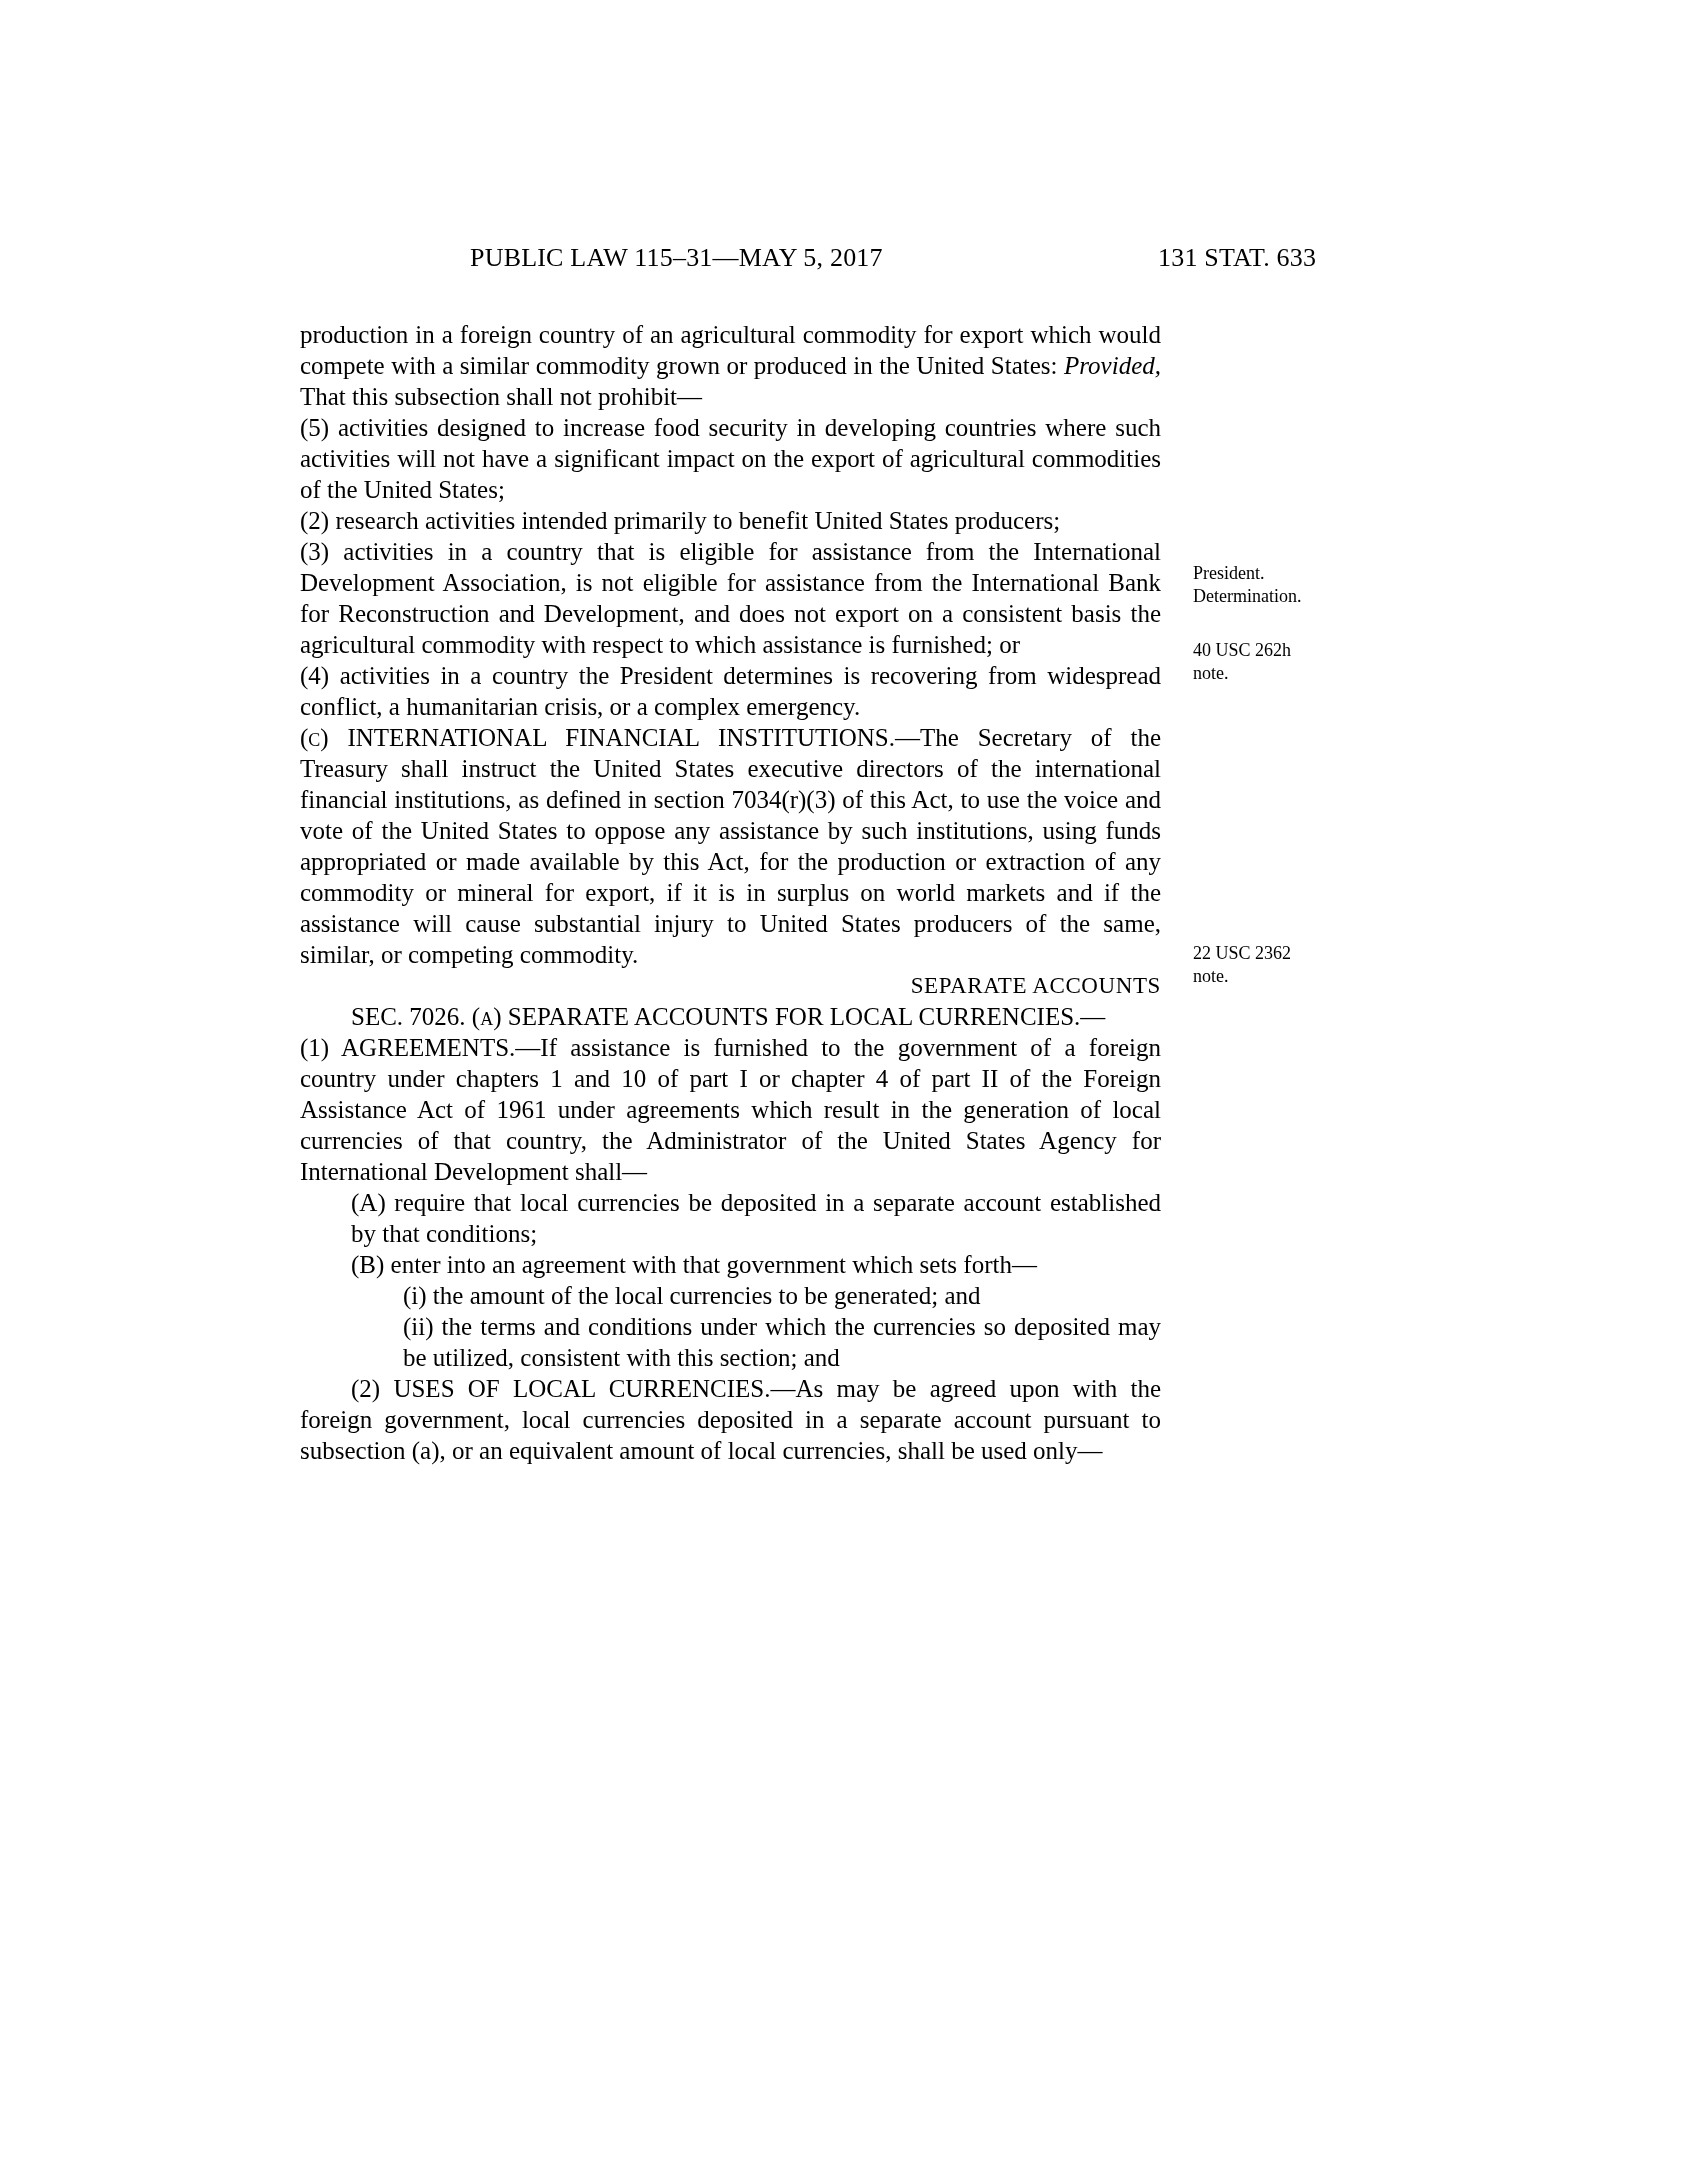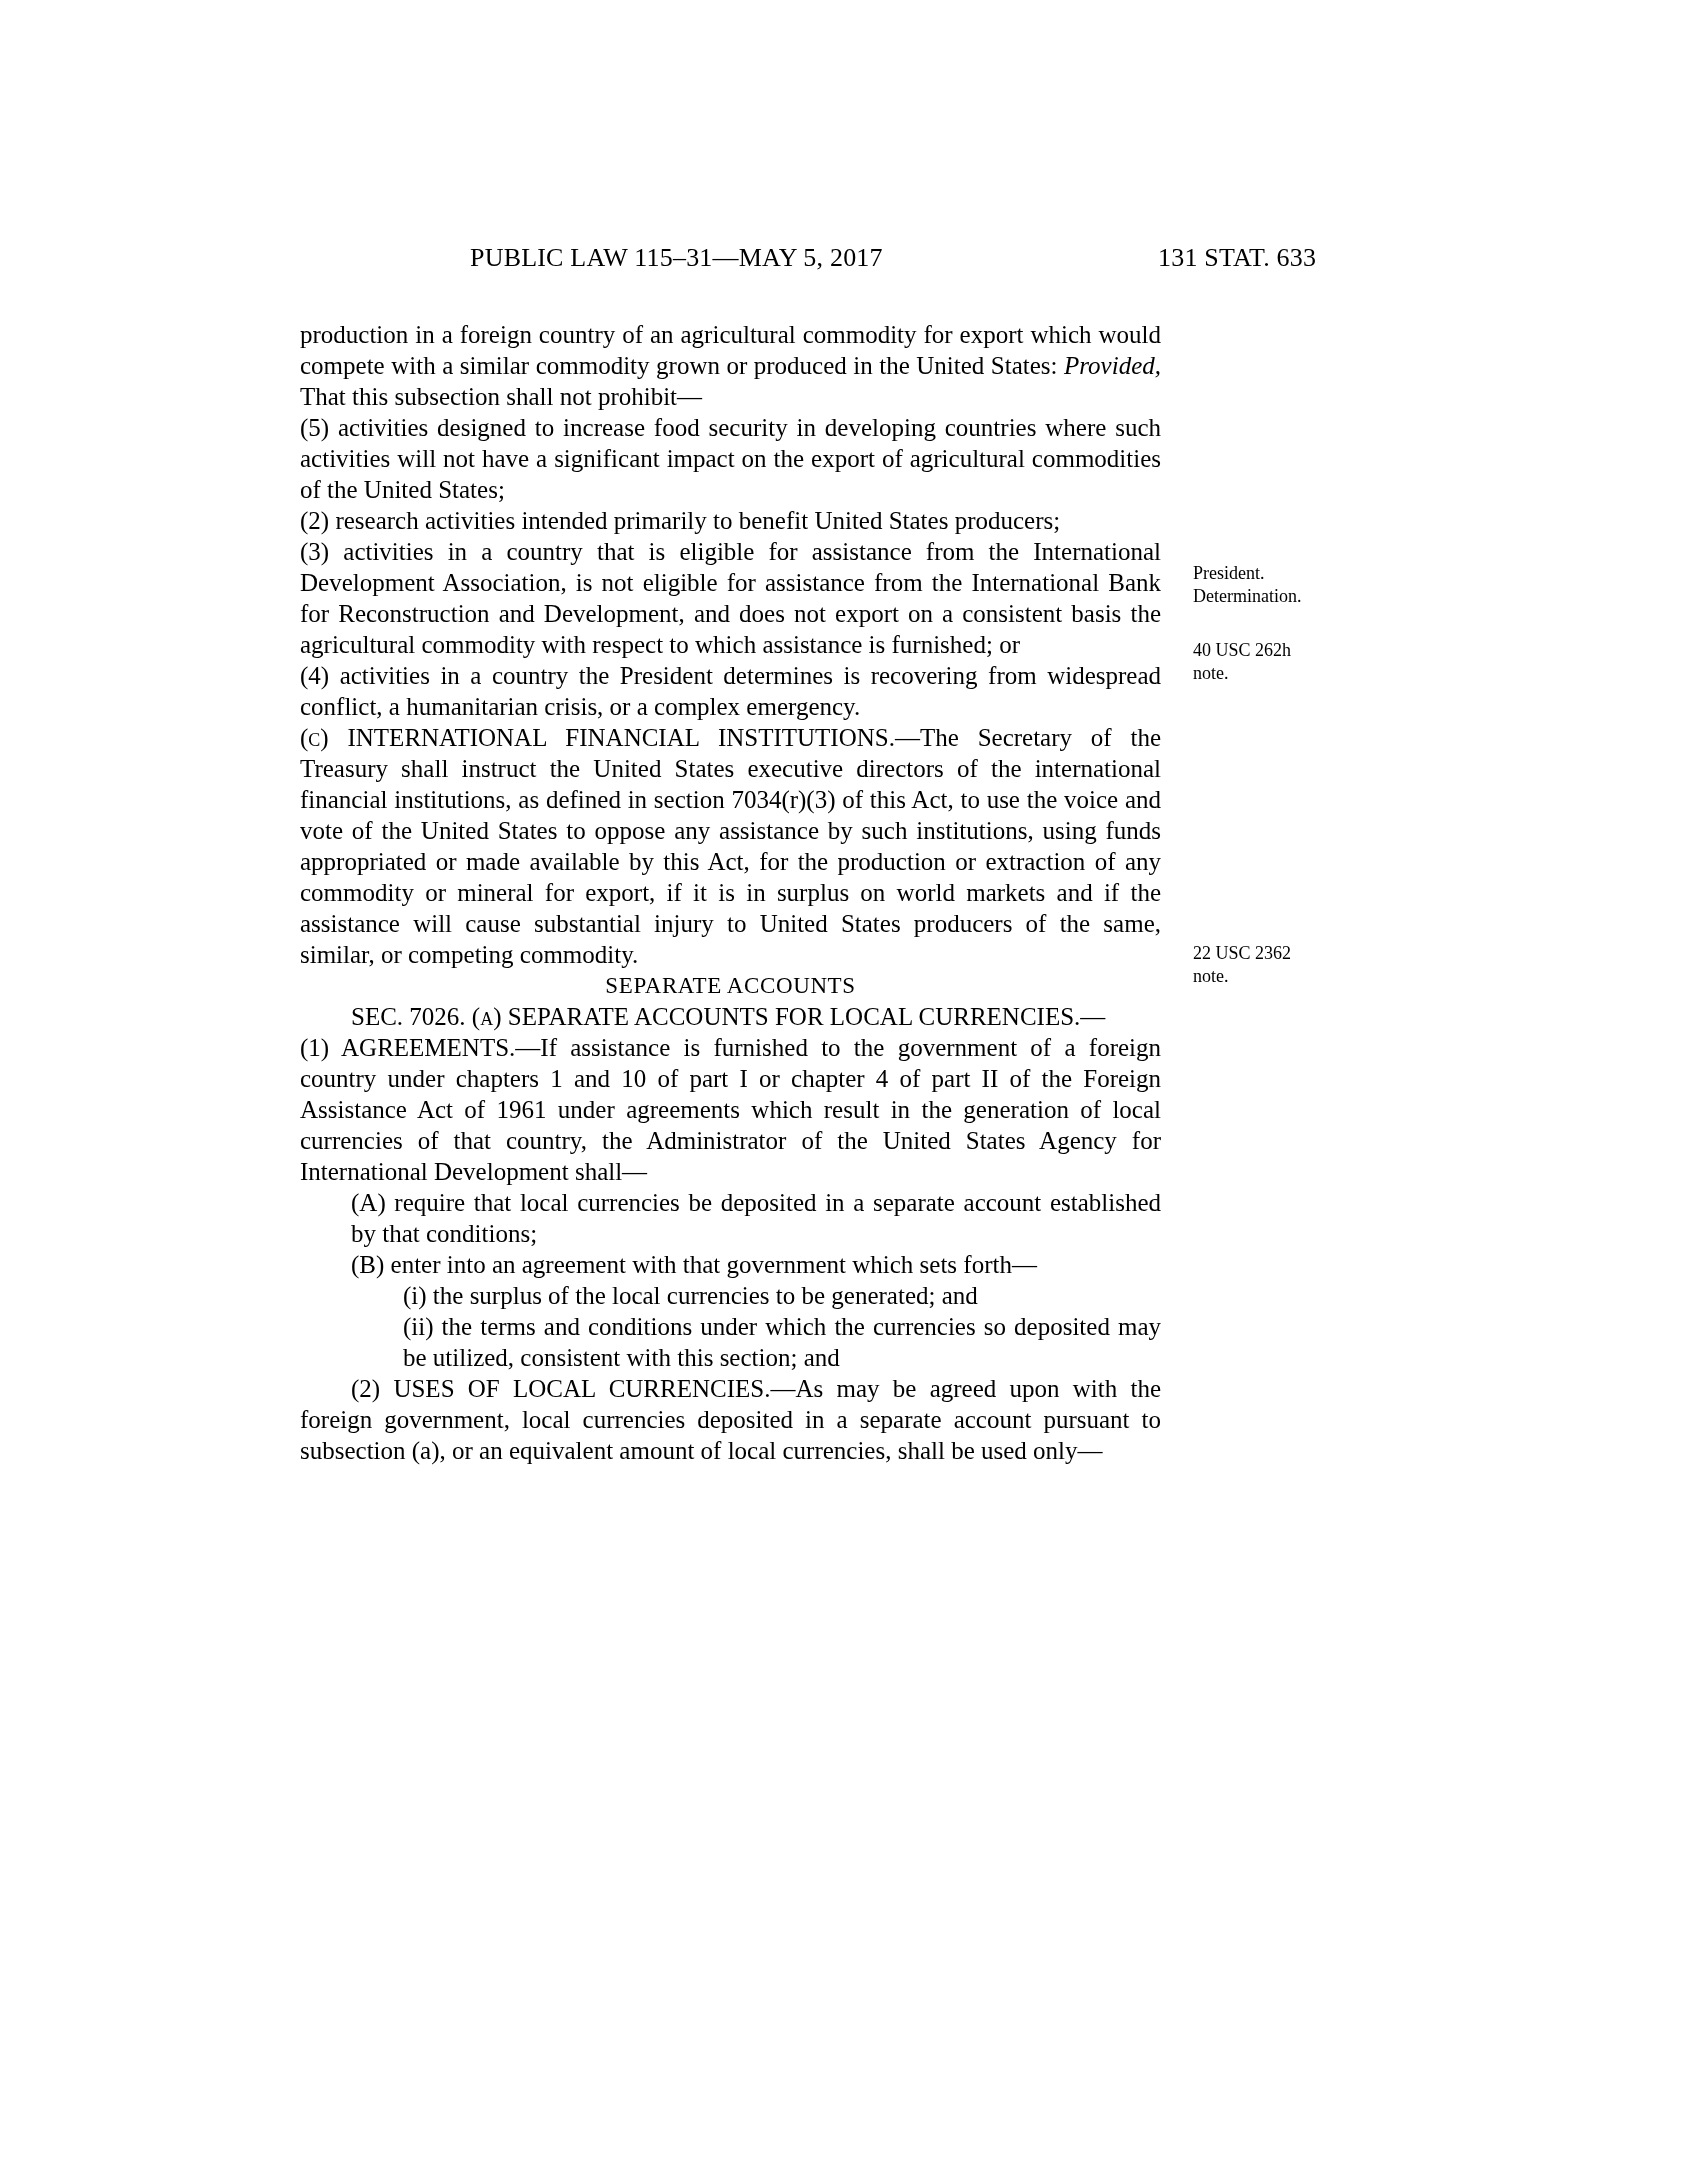--- a/index.html
+++ b/index.html
@@ -60,21 +60,21 @@
   }
   .p-flush { margin: 0; }
   .ind1 { margin: 0; padding-left: 0; text-indent: 51px; }
   .ind2 { margin: 0; padding-left: 51px; text-indent: 51px; }
   .ind3 { margin: 0; padding-left: 103px; text-indent: 51px; }
   .sc {
     font-variant: small-caps;
   }
   .ital { font-style: italic; }
   .center-head {
-    text-align: center;
+    text-align: right;
     font-size: 23px;
     letter-spacing: 0.6px;
     margin: 0;
   }
   .gap-before { margin-top: 31px; }
   .gap-after { margin-bottom: 31px; }
 
   
   .sidenotes {
     position: absolute;
@@ -116,21 +116,21 @@
     <p class="p-flush"><span class="sc">(c) INTERNATIONAL FINANCIAL INSTITUTIONS.—</span><span>The Secretary of the Treasury shall instruct the United States executive directors of the international financial institutions, as defined in section 7034(r)(3) of this Act, to use the voice and vote of the United States to oppose any assistance by such institutions, using funds appropriated or made available by this Act, for the production or extraction of any commodity or mineral for export, if it is in surplus on world markets and if the assistance will cause substantial injury to United States producers of the same, similar, or competing commodity.</span></p>
 
     <p class="center-head gap-before gap-after">SEPARATE ACCOUNTS</p>
 
     <p class="p-flush" style="text-indent:51px;"><span class="sc">SEC. 7026. (a) SEPARATE ACCOUNTS FOR LOCAL CURRENCIES.—</span></p>
 
     <p class="ind1"><span class="sc">(1) AGREEMENTS.—</span><span>If assistance is furnished to the government of a foreign country under chapters 1 and 10 of part I or chapter 4 of part II of the Foreign Assistance Act of 1961 under agreements which result in the generation of local currencies of that country, the Administrator of the United States Agency for International Development shall—</span></p>
 
     <p class="ind2">(A) require that local currencies be deposited in a separate account established by that conditions;</p>
     <p class="ind2">(B) enter into an agreement with that government which sets forth—</p>
-    <p class="ind3">(i) the surplus of the local currencies to be generated; and</p>
+    <p class="ind3">(i) the amount of the local currencies to be generated; and</p>
     <p class="ind3">(ii) the terms and conditions under which the currencies so deposited may be utilized, consistent with this section; and</p>
 
     <p class="p-flush" style="text-indent:51px;"><span class="sc">(2) USES OF LOCAL CURRENCIES.—</span><span>As may be agreed upon with the foreign government, local currencies deposited in a separate account pursuant to subsection (a), or an equivalent amount of local currencies, shall be used only—</span></p>
 
   </div>
 
   <div class="sidenotes">
     <div class="sidenote sn1">
       <div>President.</div>
       <div>Determination.</div>

